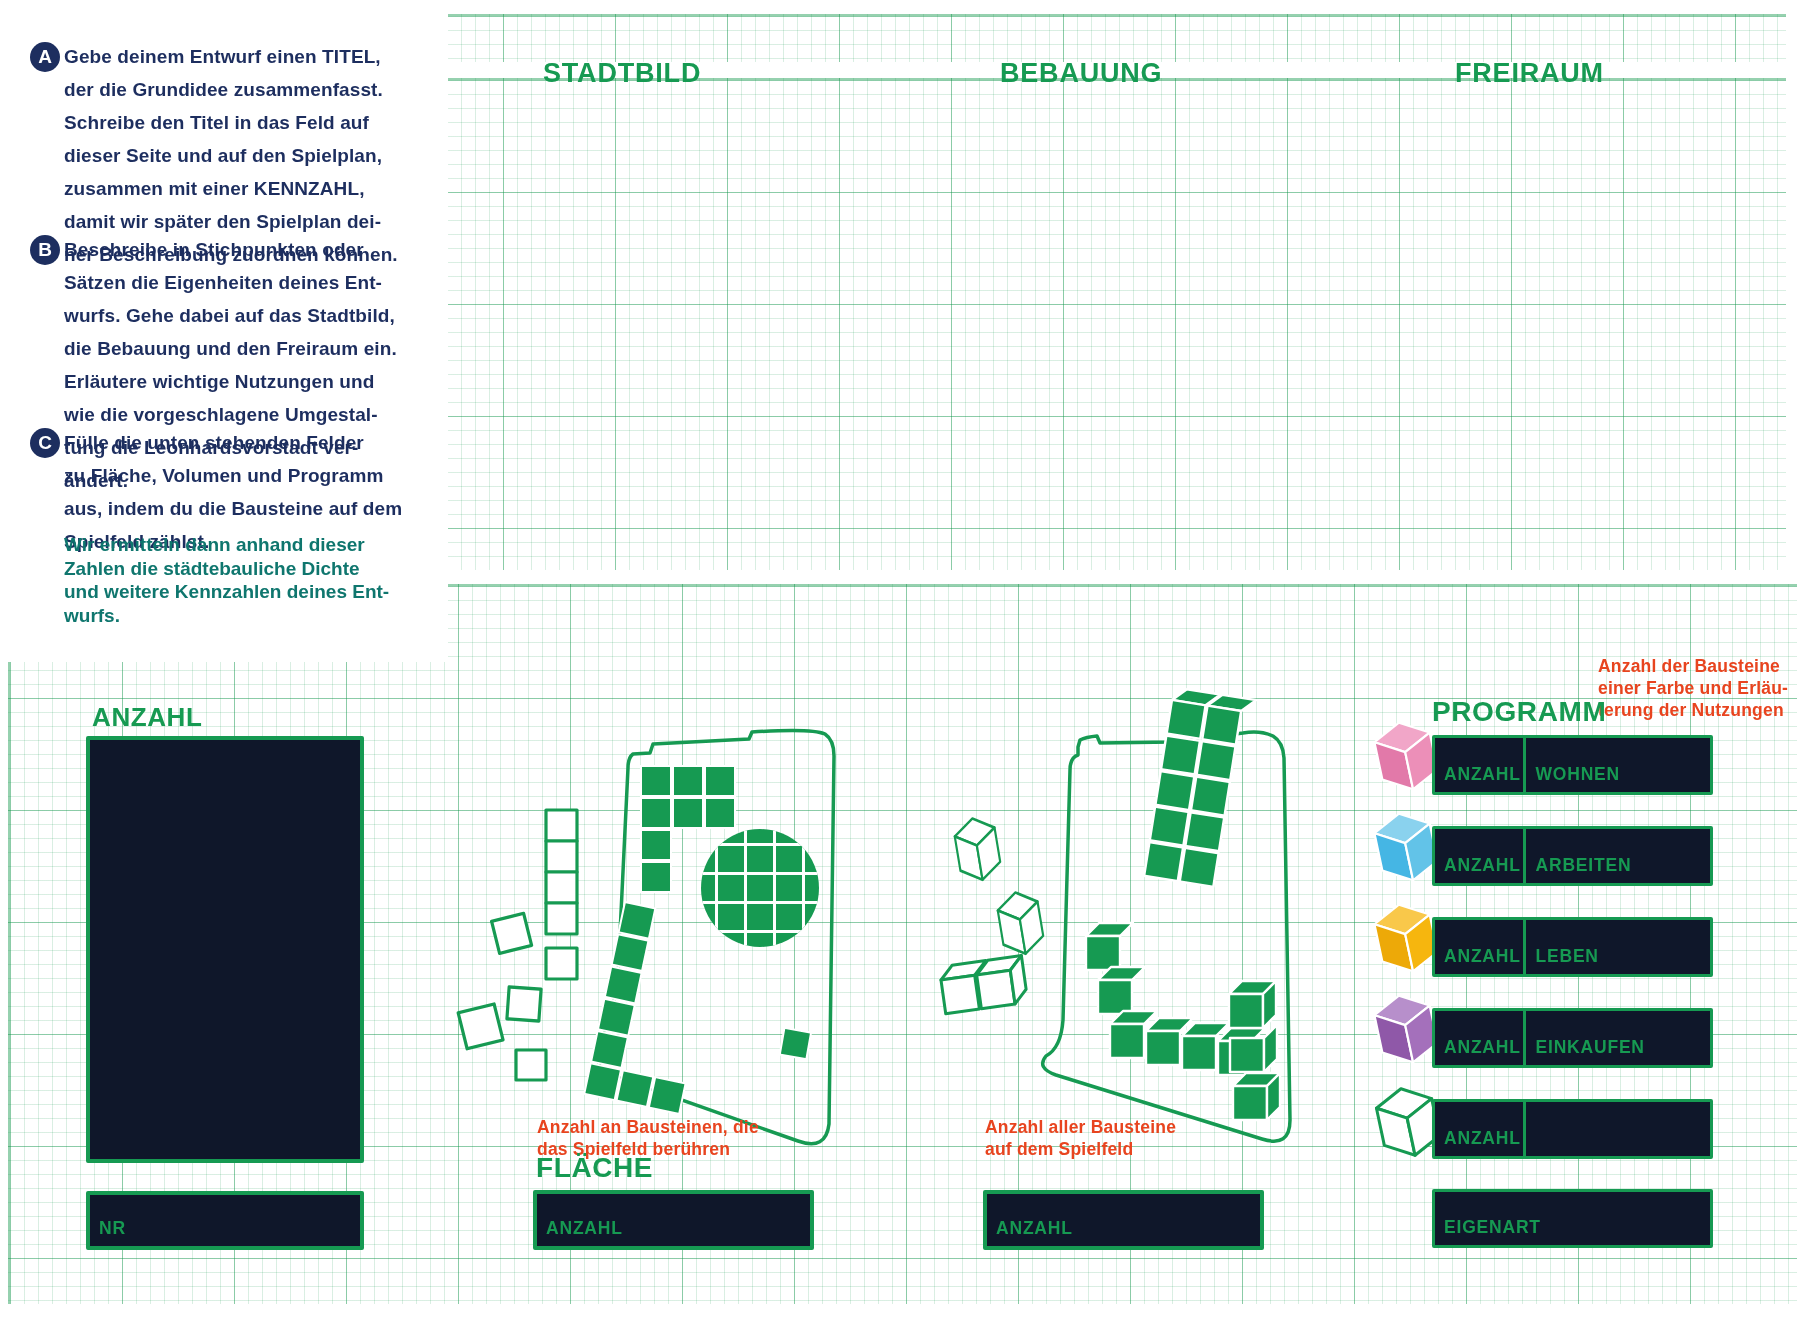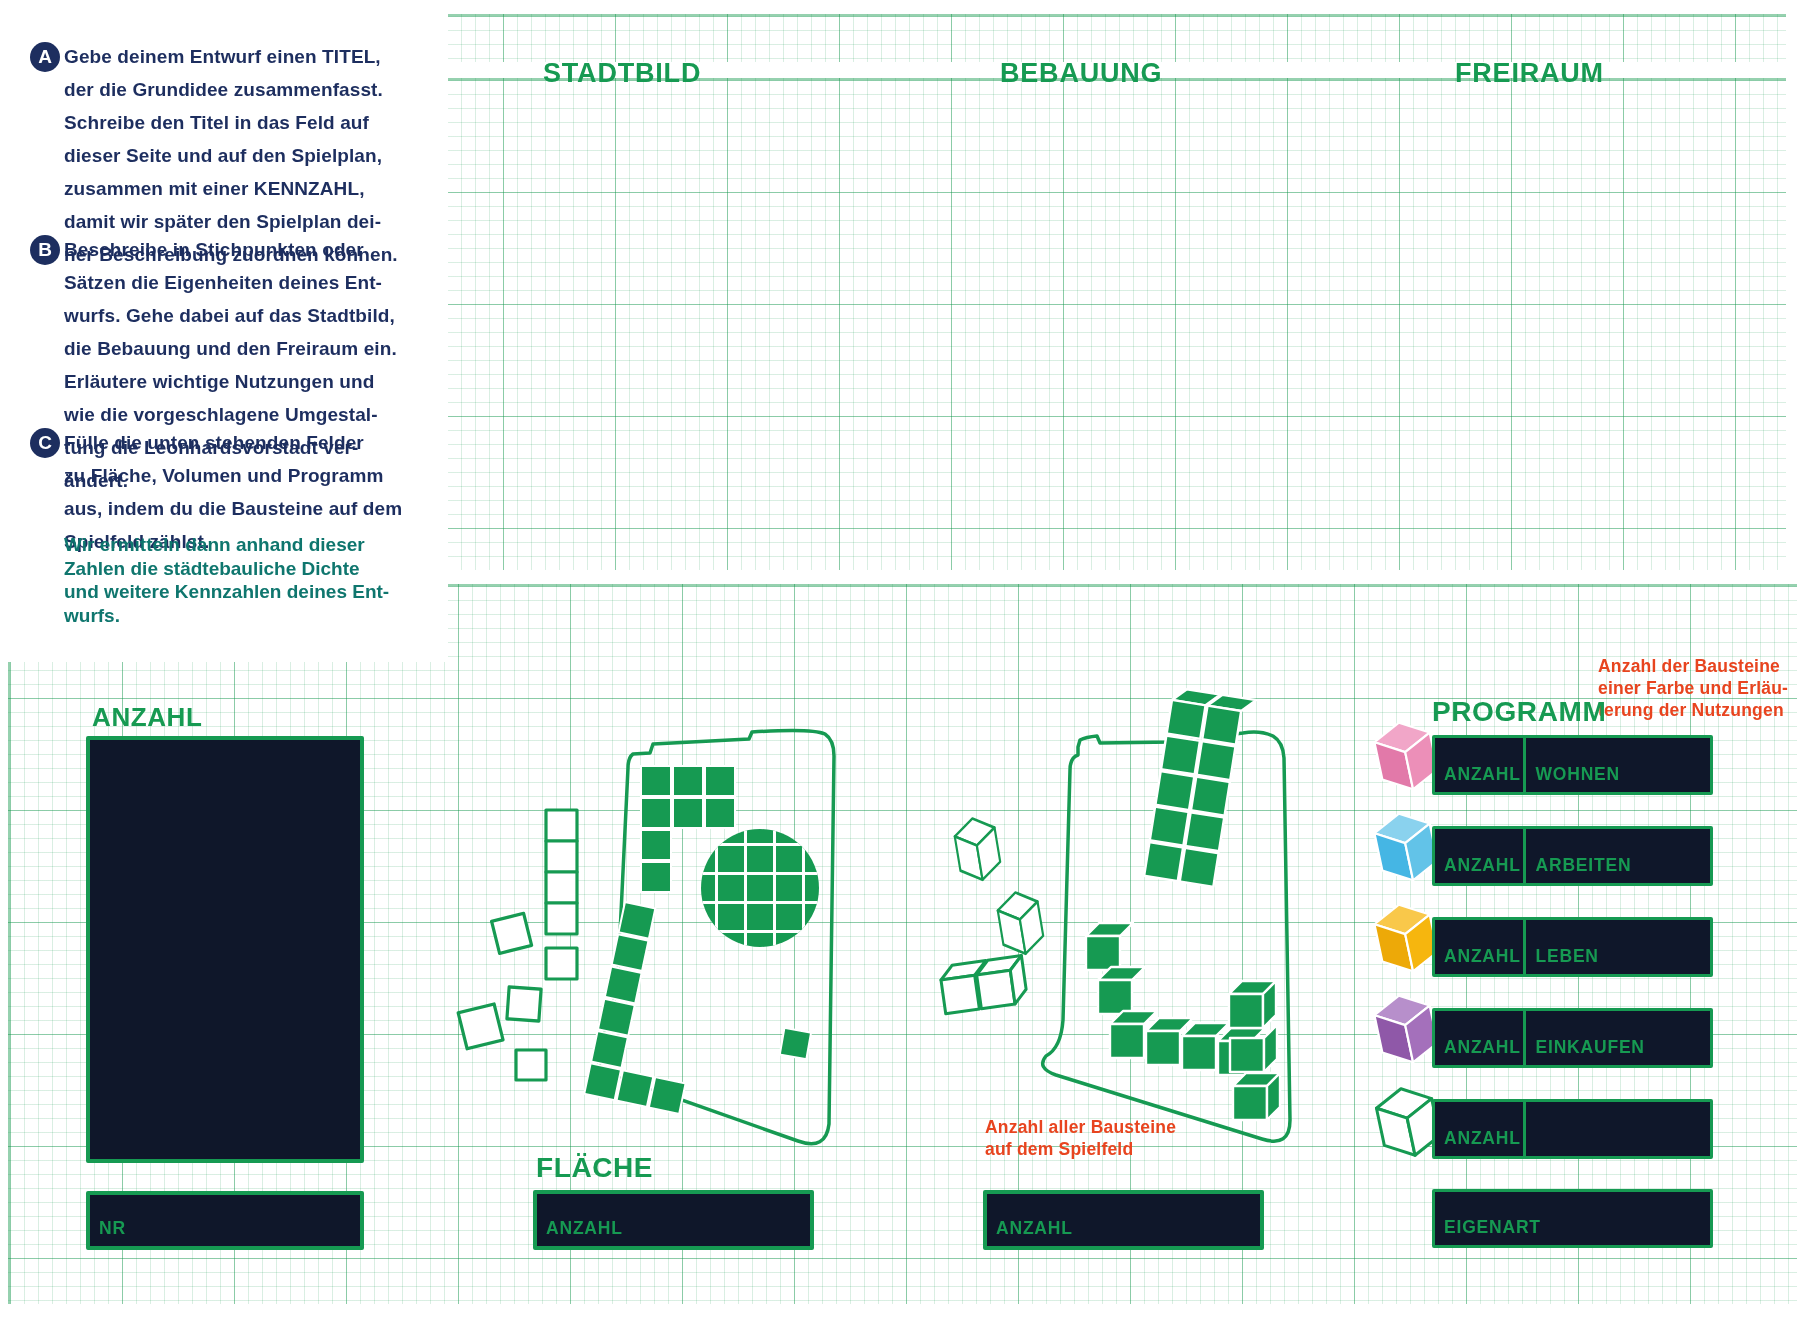--- a/index.html
+++ b/index.html
@@ -219,20 +219,22 @@
         <polygon points="34,32 62,18 62,56 34,70"></polygon>
       </g>
     </g>
     <g class="white-cubes" transform="rotate(-8 941 980)">
       <use href="#isoc" x="941" y="980"></use>
       <use href="#isoc" x="977" y="980"></use>
       <use href="#isoside" x="1011" y="980"></use>
     </g>
   </svg>
 
+  <div class="red-note" style="left:537px;top:1116px">Anzahl an Bausteinen, die
+das Spielfeld berühren</div>
   <div class="big-label" style="left:536px;top:1152px">FLÄCHE</div>
   <div class="field-box" style="left:533px;top:1190px;width:266px;height:52px">
     <span class="flabel">ANZAHL</span>
   </div>
 
   <div class="red-note" style="left:985px;top:1116px">Anzahl aller Bausteine
 auf dem Spielfeld</div>
   <div class="big-label" style="left:984px;top:1200px">VOLUMEN</div>
   <div class="field-box" style="left:983px;top:1190px;width:266px;height:52px">
     <span class="flabel">ANZAHL</span>

